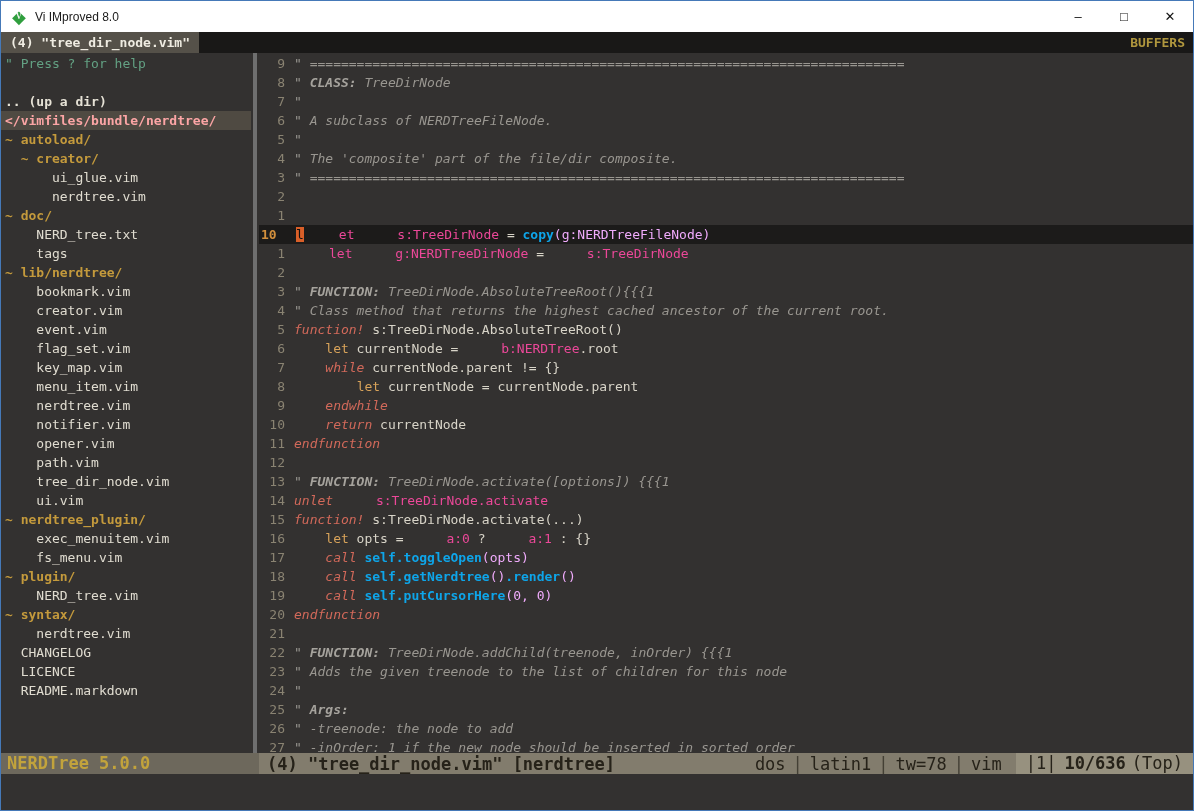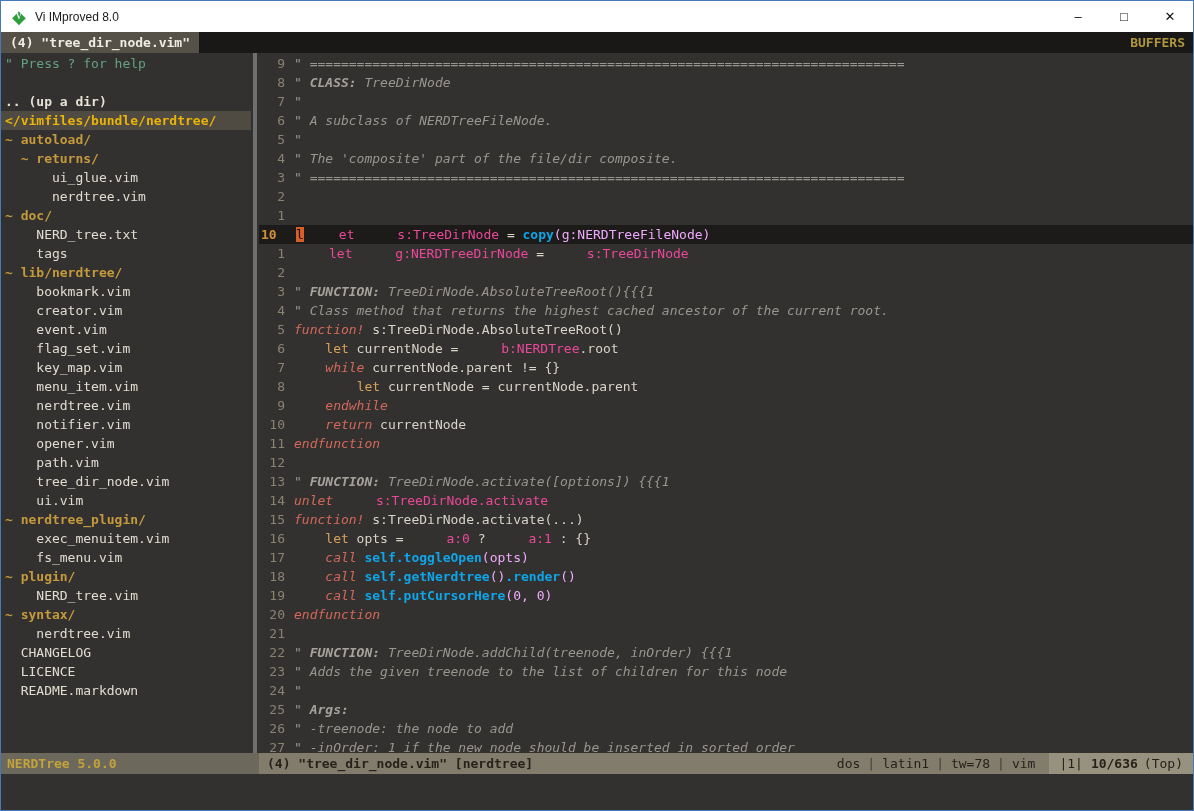--- a/index.html
+++ b/index.html
@@ -19,21 +19,21 @@
   .tab{background:#555149;color:#efece2;font-weight:bold;padding:0 9px;line-height:21px;white-space:pre;}
   .tab-fill{flex:1;}
   .buffers-label{color:#b0973e;font-weight:bold;line-height:21px;padding:0 8px;}
 
   
   .content{height:700px;flex:none;display:flex;overflow:hidden;font-size:13px;line-height:19px;}
   .nerdtree{width:250px;flex:none;overflow:hidden;padding-top:1px;}
   .nt-line{height:19px;white-space:pre;color:#e0dcd0;padding-left:4px;}
   .nt-help{color:#63a183;}
   .nt-updir{font-weight:bold;color:#e6e2d6;}
-  .nt-root{background:#4f4a42;color:#eab308;font-weight:bold;}
+  .nt-root{background:#4f4a42;color:#fca5a5;font-weight:bold;}
   .nt-dir{color:#c49a3c;font-weight:bold;}
   .nt-file{color:#e0dcd0;}
 
   .divider{width:8px;flex:none;background:#333130;position:relative;}
   .divider-line{position:absolute;top:0;bottom:0;left:2px;width:4px;background:#6f6f6f;}
 
   .editor{flex:1;overflow:hidden;padding-top:1px;}
   .line{display:flex;height:19px;white-space:pre;}
   .line.current{background:#1c1b1a;}
   .lnum{flex:none;width:26px;text-align:right;margin-right:9px;color:#8a8372;}
@@ -45,21 +45,21 @@
   .t-com{color:#999690;font-style:italic;}
   .t-comb{color:#a6a39d;font-style:italic;font-weight:bold;}
   .t-stmt{color:#d2695a;font-style:italic;}
   .t-kw{color:#d8a35a;}
   .t-var{color:#ec4899;padding-left:35px;}
   .t-fn{color:#0ea5e9;font-weight:bold;}
   .t-amb{color:#f0abfc;margin-top:16px;}
   .t-cur{background:#d95f28;color:#111;}
 
   
-  .statusline{height:21px;flex:none;background:#827c6d;display:flex;align-items:center;font-size:13px;color:#262219;}
+  .statusline{height:21px;flex:none;background:#827c6d;display:flex;align-items:center;font-size:17px;color:#262219;}
   .st-ntree{width:258px;flex:none;box-sizing:border-box;background:#6d685c;color:#c2a33c;font-weight:bold;padding-left:6px;height:100%;line-height:21px;white-space:pre;}
   .st-file{padding-left:8px;font-weight:bold;white-space:pre;}
   .st-right{margin-left:auto;display:flex;white-space:pre;}
   .st-right .pipe{margin:0 7px;color:#444035;}
   .st-pos{margin-left:14px;background:#97917f;height:100%;line-height:21px;padding:0 10px;display:flex;align-items:center;white-space:pre;}
   .st-pos .buf{margin-right:8px;}
   .st-pos .strong{font-weight:bold;}
   .st-pos .note{margin-left:6px;}
   .cmdline{flex:1;background:#333130;}
 </style>
@@ -87,21 +87,21 @@
     <div class="buffers-label">BUFFERS</div>
   </div>
 
   <div class="content">
     <div class="nerdtree">
         <div class="nt-line nt-help">" Press ? for help</div>
         <div class="nt-line nt-blank"></div>
         <div class="nt-line nt-updir">.. (up a dir)</div>
         <div class="nt-line nt-root">&lt;/vimfiles/bundle/nerdtree/</div>
         <div class="nt-line nt-dir">~ autoload/</div>
-        <div class="nt-line nt-dir">  ~ returns/</div>
+        <div class="nt-line nt-dir">  ~ creator/</div>
         <div class="nt-line nt-file">      ui_glue.vim</div>
         <div class="nt-line nt-file">      nerdtree.vim</div>
         <div class="nt-line nt-dir">~ doc/</div>
         <div class="nt-line nt-file">    NERD_tree.txt</div>
         <div class="nt-line nt-file">    tags</div>
         <div class="nt-line nt-dir">~ lib/nerdtree/</div>
         <div class="nt-line nt-file">    bookmark.vim</div>
         <div class="nt-line nt-file">    creator.vim</div>
         <div class="nt-line nt-file">    event.vim</div>
         <div class="nt-line nt-file">    flag_set.vim</div>

